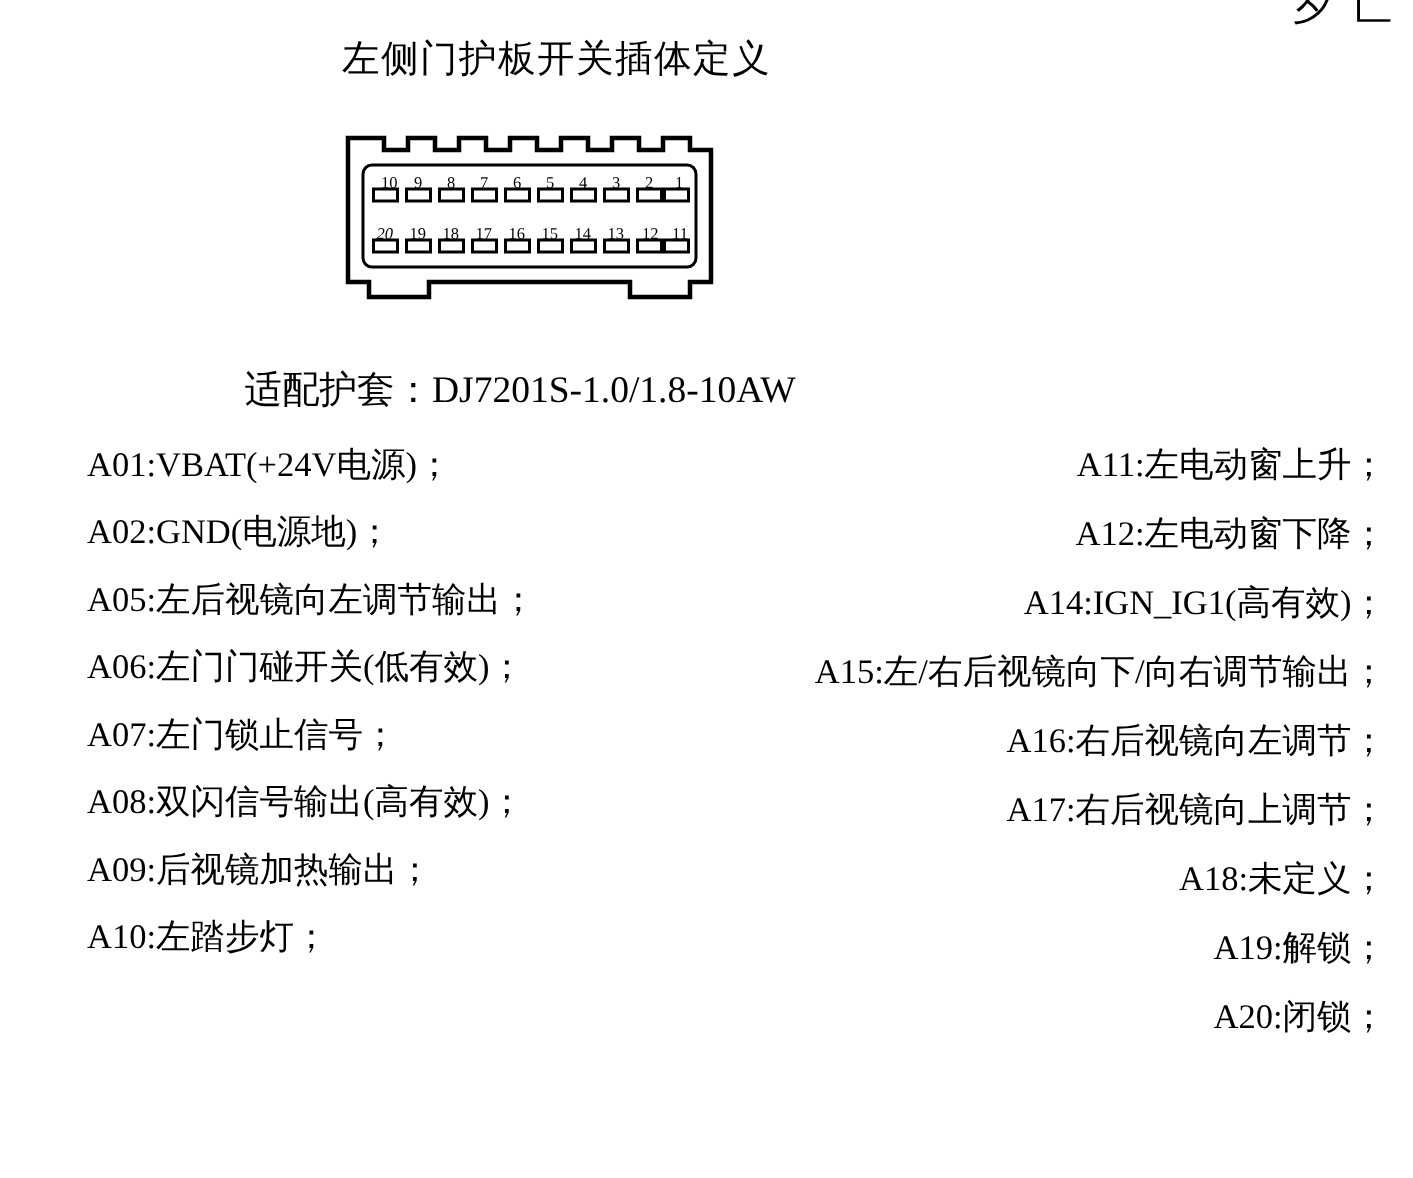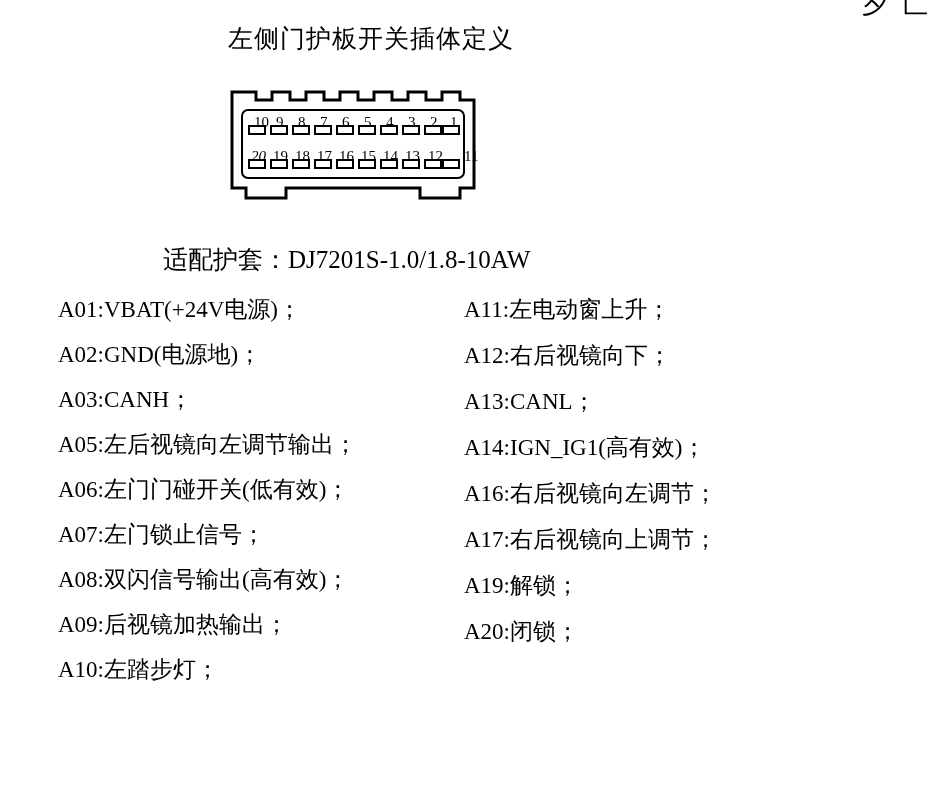--- a/index.html
+++ b/index.html
@@ -52,39 +52,39 @@
   .connector {
     position: absolute;
     left: 228px;
     top: 88px;
     width: 250px;
     height: 128px;
   }
   .connector svg { display:block; }
   .pin-num {
     position: absolute;
-    font-size: 15px;
+    font-size: 11px;
     font-family: "Liberation Serif", serif;
     line-height: 11px;
   }
   
   .housing {
     position: absolute;
     left: 163px;
     top: 243px;
     font-size: 25px;
     white-space: nowrap;
   }
   
   .col {
     position: absolute;
     top: 298px;
   }
   .col-left { left: 58px; width: 400px; }
-  .col-right { left: 464px; width: 470px; }
+  .col-right { left: 454px; width: 470px; text-align: right; }
   .pin-line {
     font-size: 23px;
     line-height: 23px;
     margin-bottom: 22px;
     white-space: nowrap;
   }
   .col-right .pin-line { margin-bottom: 23px; }
 </style>
 </head>
 <body>
@@ -145,39 +145,39 @@
 
   <span class="pin-num" style="left:23px;  top:63px;font-style:italic;">20</span>
   <span class="pin-num" style="left:45px;  top:63px;">19</span>
   <span class="pin-num" style="left:67px;  top:63px;">18</span>
   <span class="pin-num" style="left:89px;  top:63px;">17</span>
   <span class="pin-num" style="left:111px; top:63px;text-align:right;">16</span>
   <span class="pin-num" style="left:133px; top:63px;">15</span>
   <span class="pin-num" style="left:155px; top:63px;text-align:center;">14</span>
   <span class="pin-num" style="left:177px; top:63px;">13</span>
   <span class="pin-num" style="left:200px; top:63px;">12</span>
-  <span class="pin-num" style="left:236px; top:63px;">11</span>
+  <span class="pin-num" style="left:220px; top:63px;">11</span>
 </div>
 
 <div class="housing">适配护套：DJ7201S-1.0/1.8-10AW</div>
 
 <div class="col col-left">
   <div class="pin-line">A01:VBAT(+24V电源)；</div>
   <div class="pin-line">A02:GND(电源地)；</div>
-  <div class="pin-line">A03:CANH；</div>
   <div class="pin-line">A05:左后视镜向左调节输出；</div>
   <div class="pin-line">A06:左门门碰开关(低有效)；</div>
   <div class="pin-line">A07:左门锁止信号；</div>
   <div class="pin-line">A08:双闪信号输出(高有效)；</div>
   <div class="pin-line">A09:后视镜加热输出；</div>
   <div class="pin-line">A10:左踏步灯；</div>
 </div>
 
 <div class="col col-right">
   <div class="pin-line">A11:左电动窗上升；</div>
-  <div class="pin-line">A12:右后视镜向下；</div>
-  <div class="pin-line">A13:CANL；</div>
+  <div class="pin-line">A12:左电动窗下降；</div>
   <div class="pin-line">A14:IGN_IG1(高有效)；</div>
+  <div class="pin-line">A15:左/右后视镜向下/向右调节输出；</div>
   <div class="pin-line">A16:右后视镜向左调节；</div>
   <div class="pin-line">A17:右后视镜向上调节；</div>
+  <div class="pin-line">A18:未定义；</div>
   <div class="pin-line">A19:解锁；</div>
   <div class="pin-line">A20:闭锁；</div>
 </div>
 
 </body></html>

